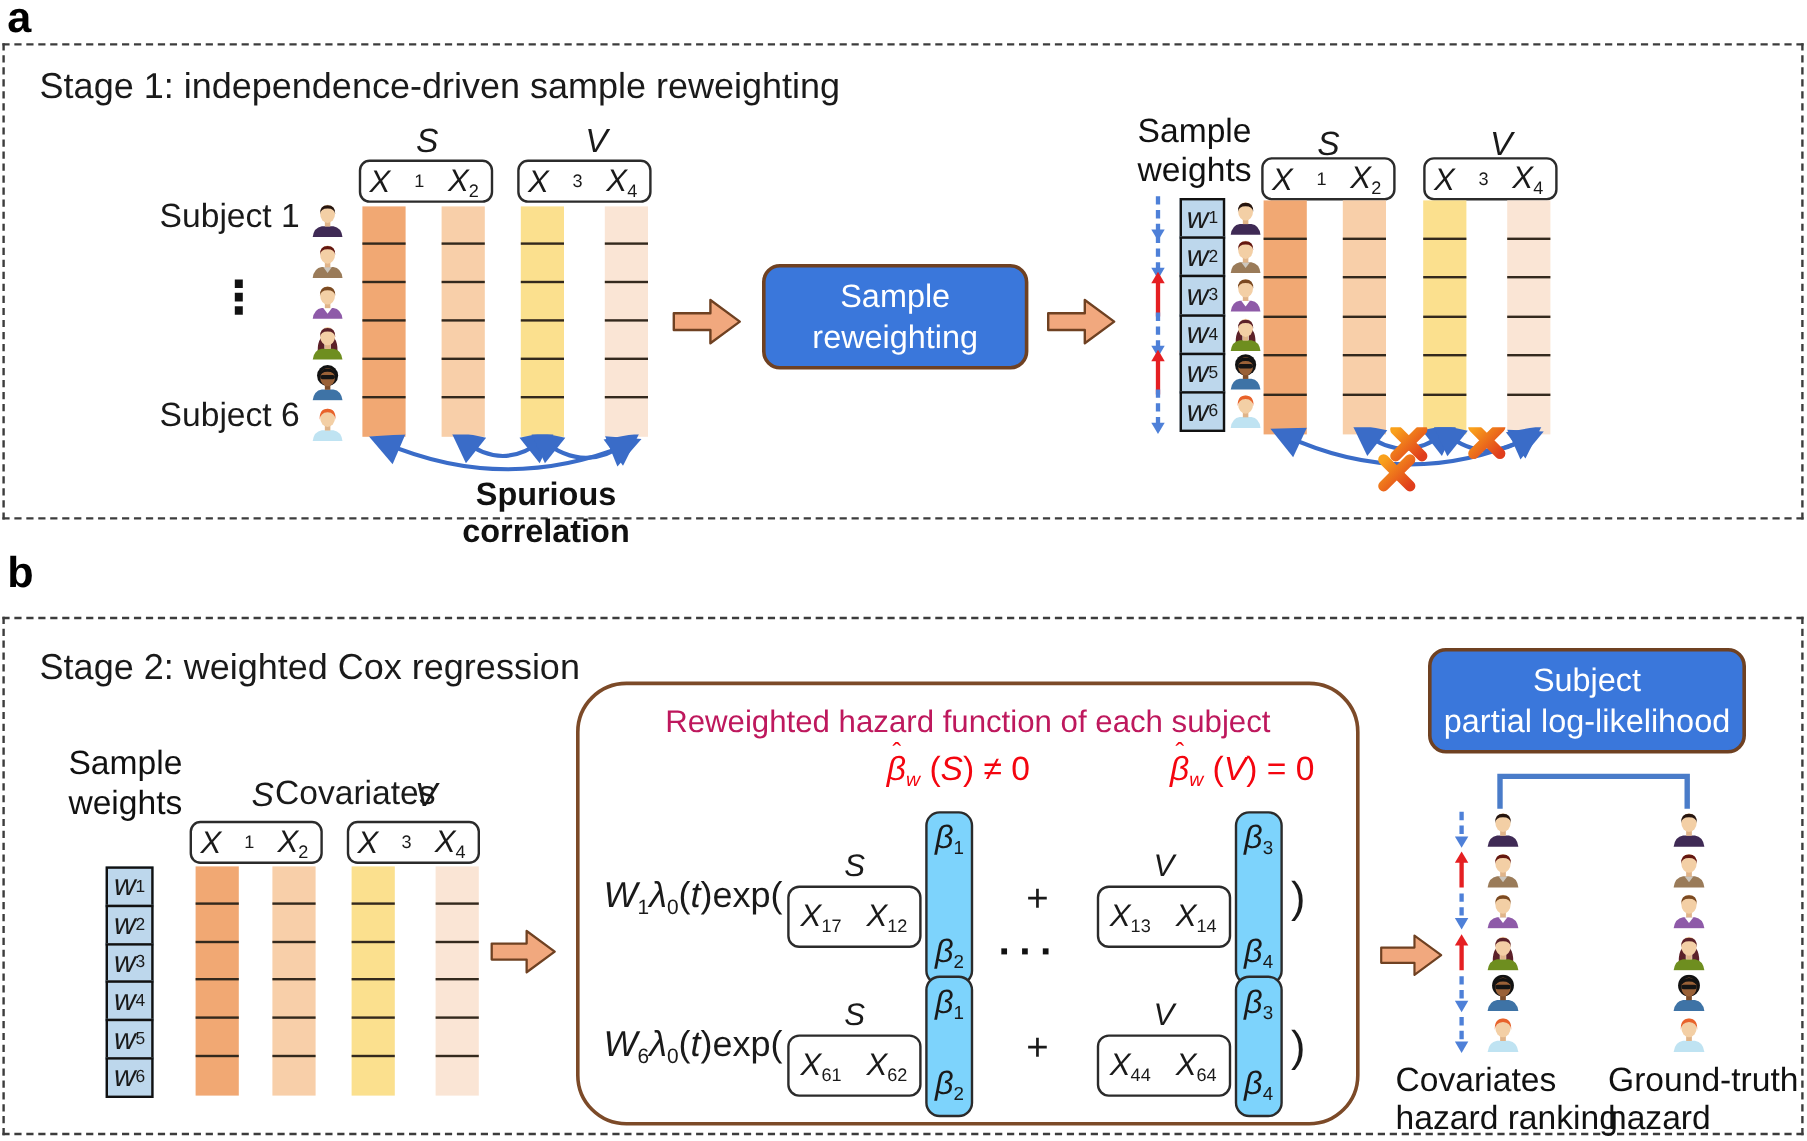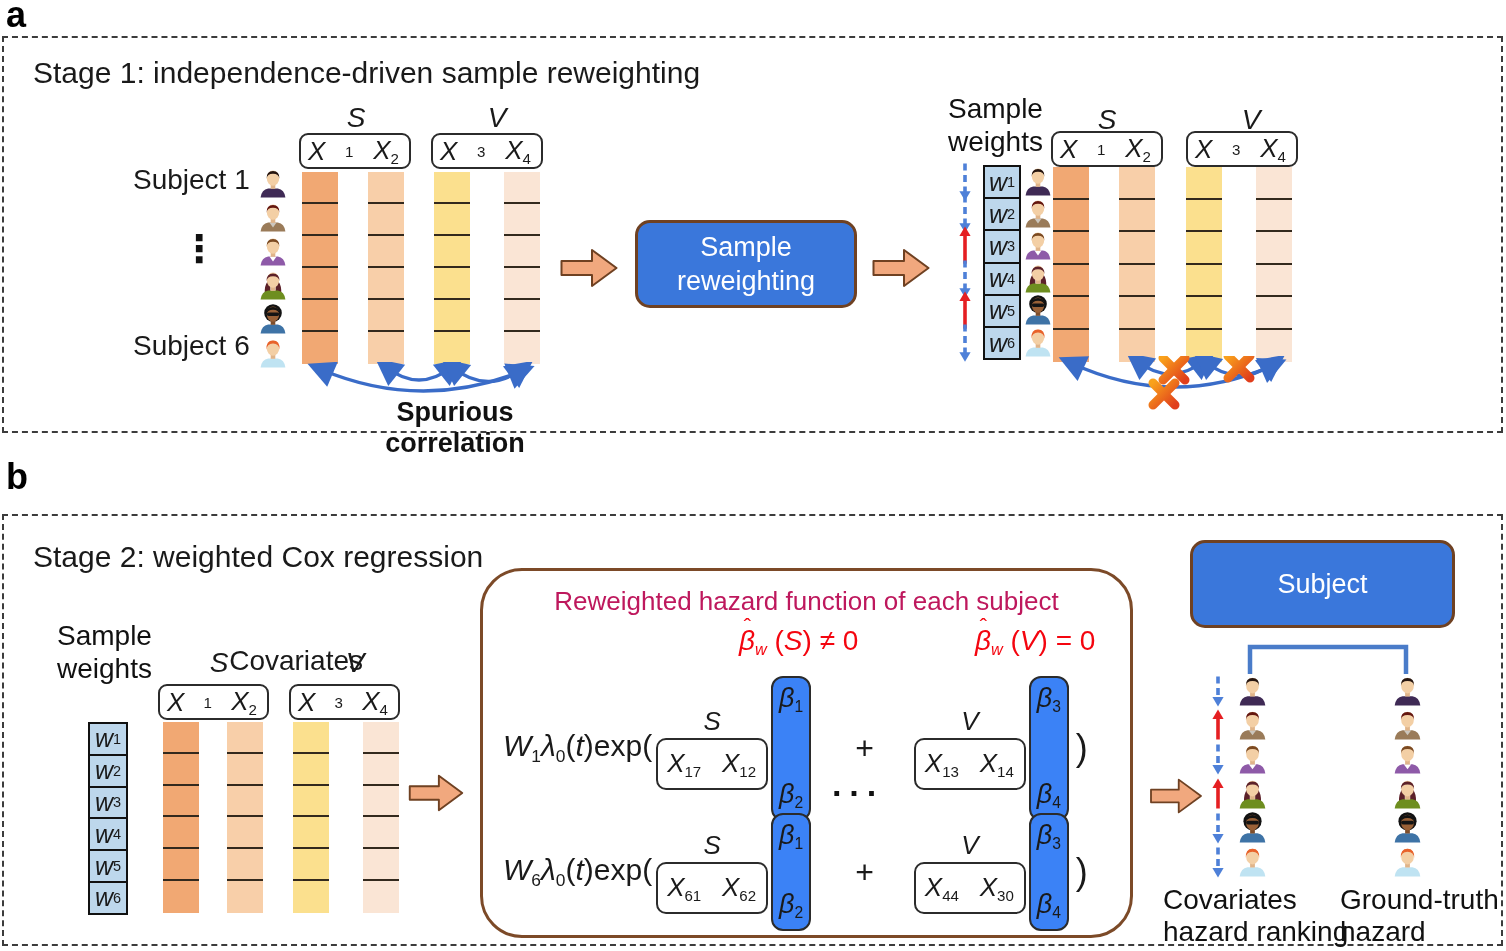--- a/index.html
+++ b/index.html
@@ -34,21 +34,21 @@
               border:3px solid #7C4A28;border-radius:42px;box-sizing:border-box;}
   .hz-title{position:absolute;left:0;right:0;top:15px;text-align:center;font-size:26px;color:#be185d;}
   .redlab{position:absolute;font-size:28px;color:#F4050F;}
   .frow{position:absolute;left:20px;width:625px;display:flex;align-items:center;}
   .fprefix{font-size:30px;white-space:nowrap;}
   .mgroup{display:flex;flex-direction:column;align-items:center;margin-left:4px;}
   .mgletter{font-size:26px;margin-bottom:1px;}
   .mbox{width:112px;height:52px;border:2.5px solid #2b2b2b;border-radius:10px;background:#fff;
         display:flex;justify-content:space-between;align-items:center;padding:0 10px 0 9px;
         box-sizing:border-box;font-size:26px;}
-  .bbox{width:40px;border:2.5px solid #2b2b2b;border-radius:12px;background:#3b82f6;margin-left:3px;
+  .bbox{width:40px;border:2.5px solid #2b2b2b;border-radius:12px;background:#7dd3fc;margin-left:3px;
         display:flex;flex-direction:column;justify-content:space-between;align-items:center;
         padding:5px 0 7px 0;box-sizing:border-box;font-size:27px;}
   .fplus{font-size:32px;margin:0 36px 0 44px;}
   .fclose{font-size:36px;margin-left:7px;}
   .hz-dots{position:absolute;left:330px;top:203px;width:90px;text-align:center;
            font-size:34px;font-weight:700;letter-spacing:6px;color:#111;}
   .vdots{position:absolute;font-size:38px;font-weight:700;color:#111;letter-spacing:0;line-height:1;}
   .rank-label{position:absolute;font-size:28px;line-height:32px;color:#111;}
   svg{display:block;}
 </style>
@@ -537,40 +537,41 @@
         </div>
         <div class="bbox" style="height: 118px;">
           <span><span class="it">β</span><span class="sub">1</span></span>
           <span><span class="it">β</span><span class="sub">2</span></span>
         </div>
         <div class="fplus">+</div>
         <div class="mgroup">
           <div class="mgletter it"><span class="it">V</span></div>
           <div class="mbox">
             <span><span class="it">X</span><span class="sub">44</span></span>
-            <span><span class="it">X</span><span class="sub">30</span></span>
+            <span><span class="it">X</span><span class="sub">64</span></span>
           </div>
         </div>
         <div class="bbox" style="height: 118px;">
           <span><span class="it">β</span><span class="sub">3</span></span>
           <span><span class="it">β</span><span class="sub">4</span></span>
         </div>
         <div class="fclose">)</div>
       </div>
   </div>
 
   <div class="bigarrow" id="b-arrow2" style="left:1146px;top:776px;">
       <svg viewBox="0 0 58 44" width="60" height="40">
     <path d="M1.5,15 L32,15 L32,4 L56.5,22 L32,40 L32,29 L1.5,29 Z" fill="#F1A87E" stroke="#6F4122" stroke-width="2" stroke-linejoin="round"></path>
       </svg>
     </div>
 
   <div id="b-right" class="abs" style="left:1140px;top:530px;width:366px;height:420px;">
     <div class="bluebtn" style="left:50px;top:10px;width:265px;height:88px;">
       <span>Subject</span>
+      <span>partial log-likelihood</span>
     </div>
     <div class="abs" id="bracket" style="left:105px;top:112px;">
         <svg width="166" height="34" viewBox="0 0 166 34">
        <path d="M5,32 L5,5 L161,5 L161,32" fill="none" stroke="#4A7CC9" stroke-width="4.5"></path>
         </svg>
       </div>
     <div class="rank-label" style="left:23px;top:354px;">
       <div>Covariates</div>
       <div>hazard ranking</div>
     </div>

